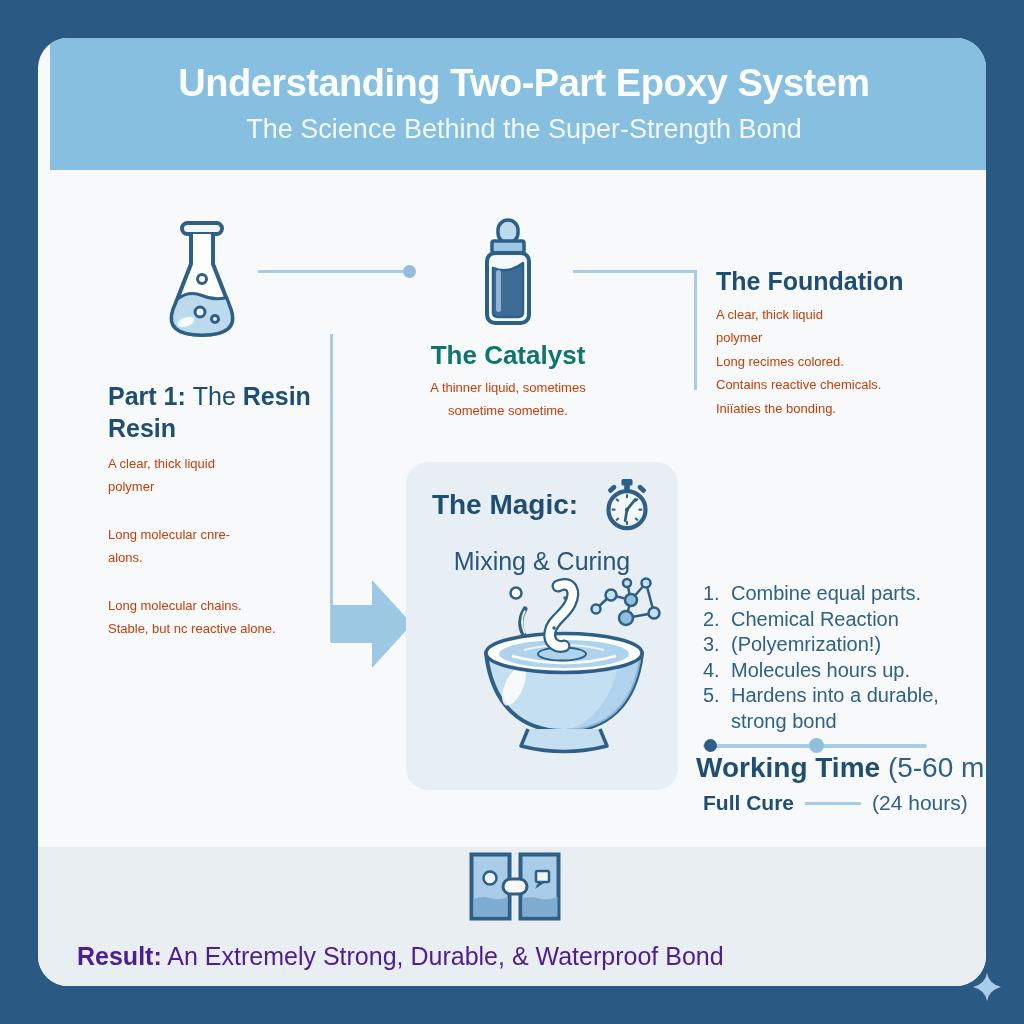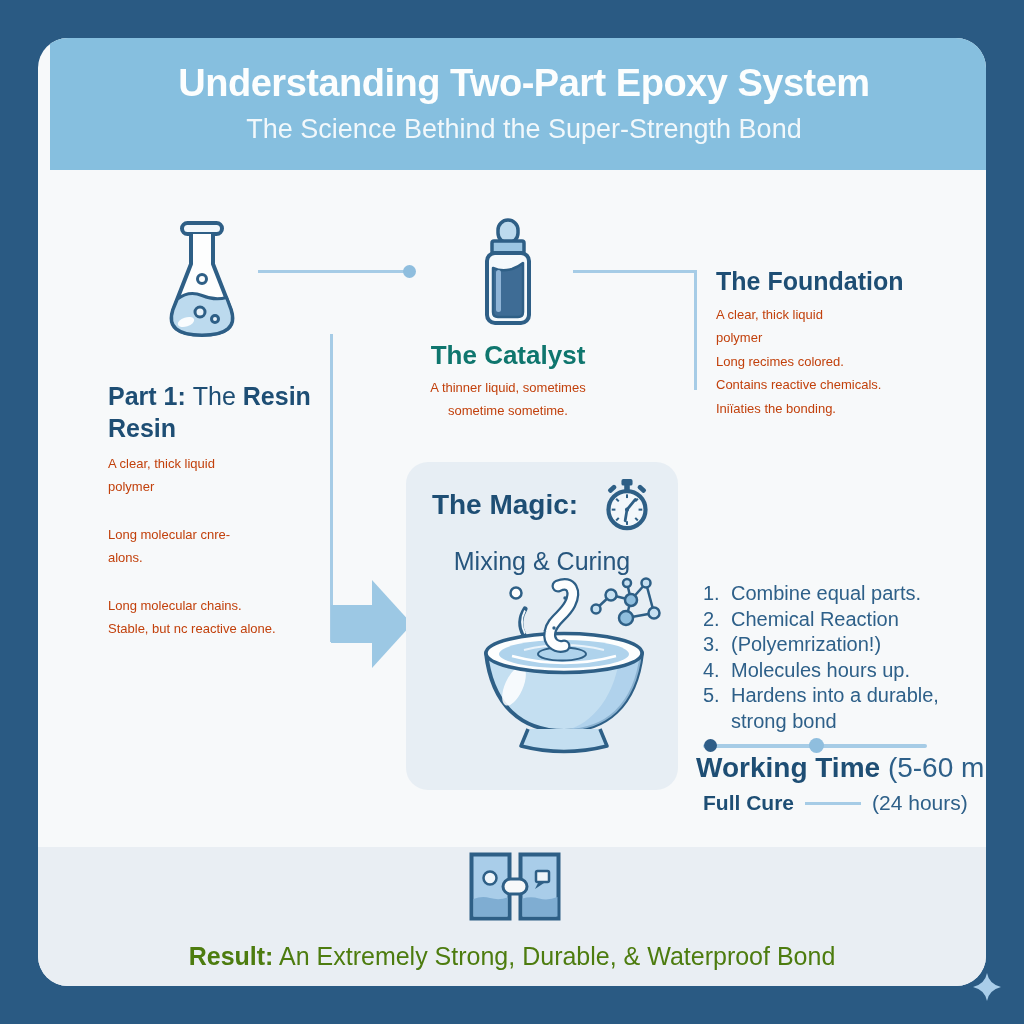--- a/index.html
+++ b/index.html
@@ -74,21 +74,21 @@
   #tl-dot-start { position:absolute; left:666px; top:701px; width:13px; height:13px; border-radius:50%; background:#2F5E88; }
   #tl-dot-mid { position:absolute; left:771px; top:700px; width:15px; height:15px; border-radius:50%; background:#8FBEDE; }
   #working-row { position:absolute; left:658px; top:717px; width:236px; text-align:center; font-size:28px; color:#2E6089; line-height:26px; white-space:nowrap; }
   #working-row .b { color:#1E4E74; }
   #fullcure-row { position:absolute; left:665px; top:753px; display:flex; align-items:center; gap:11px; font-size:21px; color:#2E6089; white-space:nowrap; }
   #fullcure-row .b { color:#1E4E74; }
   #fullcure-line { width:56px; height:3px; background:#A6CCE6; }
 
   
   #footer-band { position:absolute; left:0; top:809px; width:100%; height:139px; background:#E9EEF3; }
-  #result-row { position:absolute; left:0; top:903px; width:100%; text-align:center; font-size:25px; color:#4d7c0f; line-height:30px; }
+  #result-row { position:absolute; left:0; top:903px; width:100%; font-size:25px; color:#4c1d95; line-height:30px;padding-left:39px; }
 </style>
 </head>
 <body>
 
 <div class="canvas">
   <div class="card">
 
     <div class="header">
       <h1 class="title">Understanding Two-Part Epoxy System</h1>
       <div class="subtitle">The Science Bethind the Super-Strength Bond</div>

